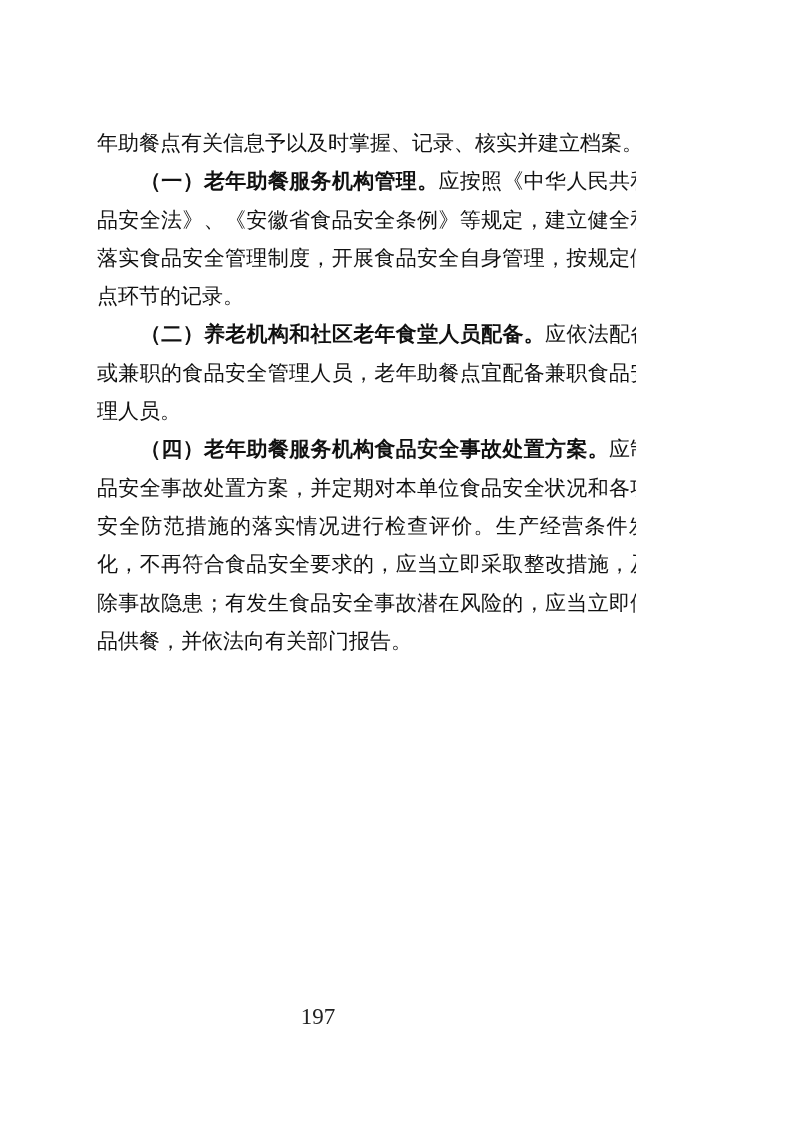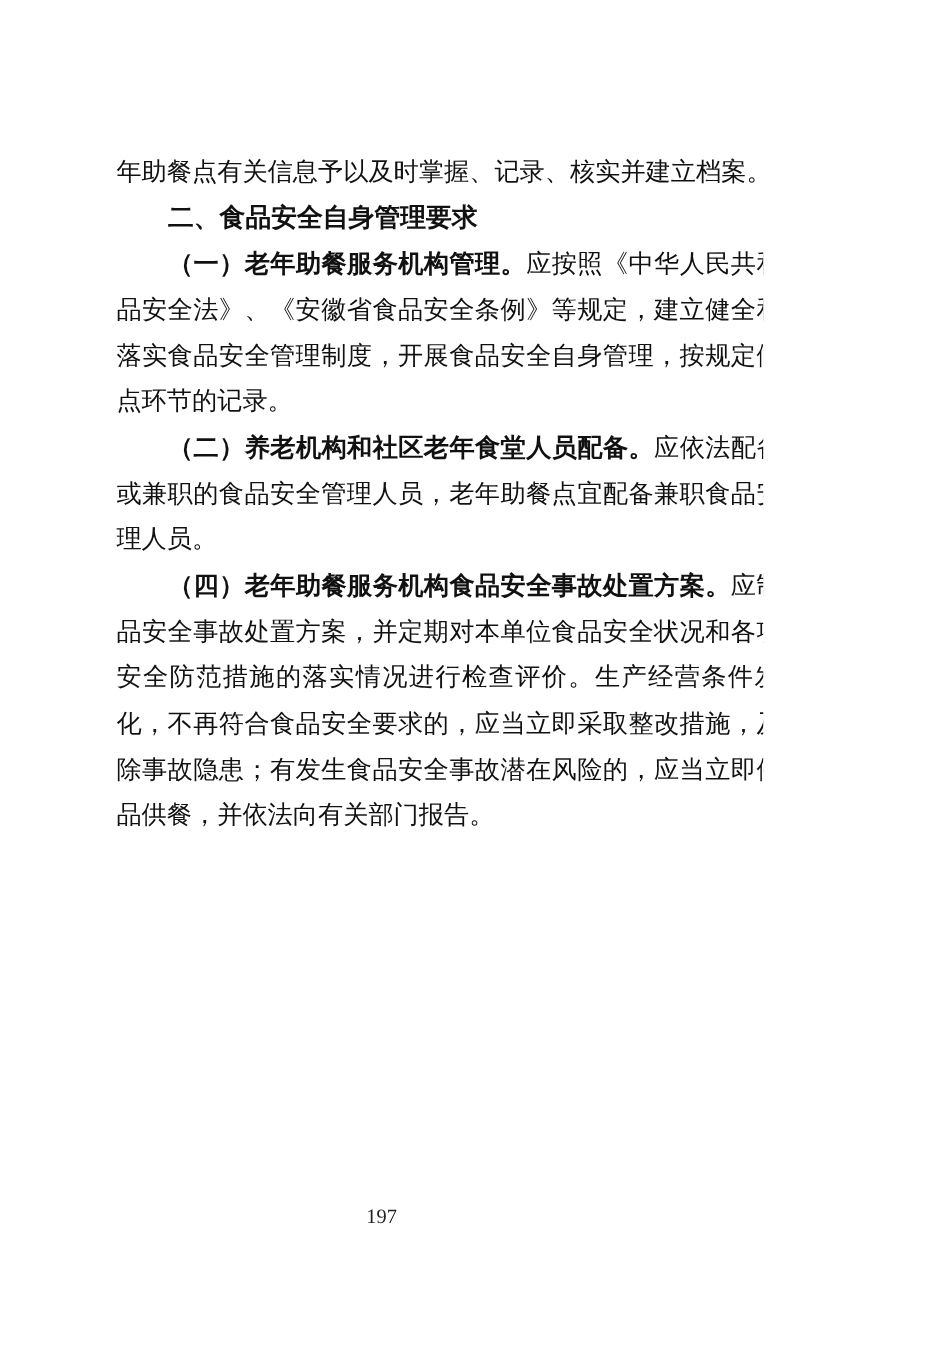--- a/index.html
+++ b/index.html
@@ -44,30 +44,29 @@
   }
   .para .lead {
     font-weight: 700;
   }
   .page-number {
     position: absolute;
     left: 0;
     right: 0;
     top: 1004px;
     text-align: center;
-    font-size: 17px;
+    font-size: 23px;
     font-family: "Liberation Serif", "DejaVu Serif", serif;
     color: #222222;
   }
 </style>
 </head>
 <body>
 
 <div class="page">
   <div class="content">
       <p class="para no-indent">年助餐点有关信息予以及时掌握、记录、核实并建立档案。</p>
-      <p class="para heading">二、食品安全自身管理要求</p>
       <p class="para"><span class="lead">（一）老年助餐服务机构管理。</span><span>应按照《中华人民共和国食品安全法》、《安徽省食品安全条例》等规定，建立健全和严格落实食品安全管理制度，开展食品安全自身管理，按规定做好重点环节的记录。</span></p>
       <p class="para"><span class="lead">（二）养老机构和社区老年食堂人员配备。</span><span>应依法配备专职或兼职的食品安全管理人员，老年助餐点宜配备兼职食品安全管理人员。</span></p>
       <p class="para"><span class="lead">（四）老年助餐服务机构食品安全事故处置方案。</span><span>应制定食品安全事故处置方案，并定期对本单位食品安全状况和各项食品安全防范措施的落实情况进行检查评价。生产经营条件发生变化，不再符合食品安全要求的，应当立即采取整改措施，及时消除事故隐患；有发生食品安全事故潜在风险的，应当立即停止食品供餐，并依法向有关部门报告。</span></p>
     </div>
   <div class="page-number">197</div>
 </div>
 
 </body></html>

